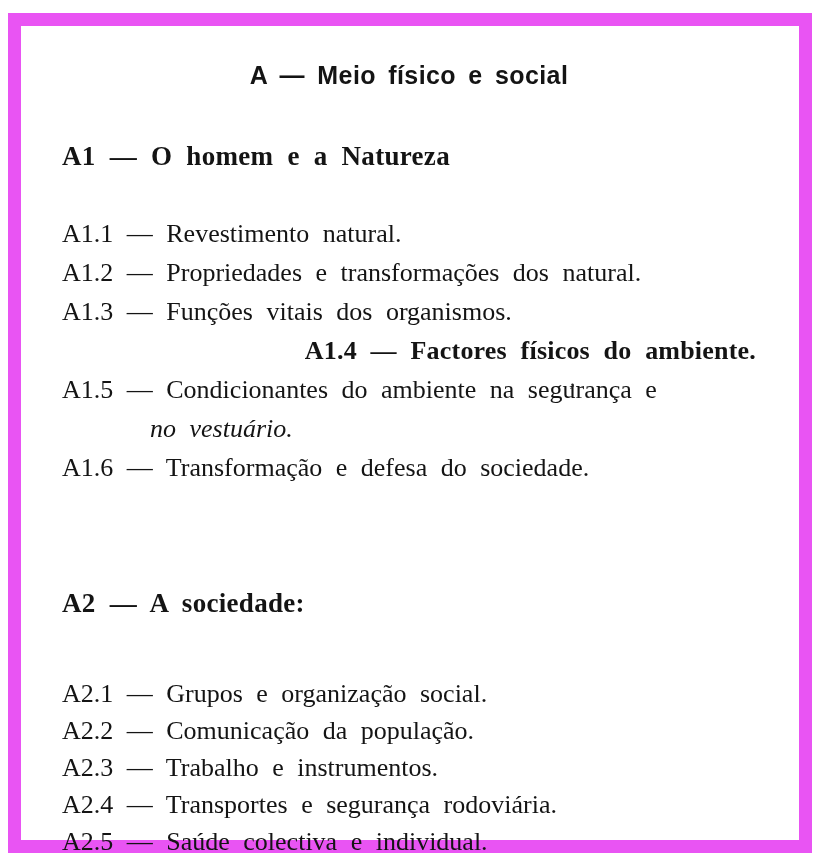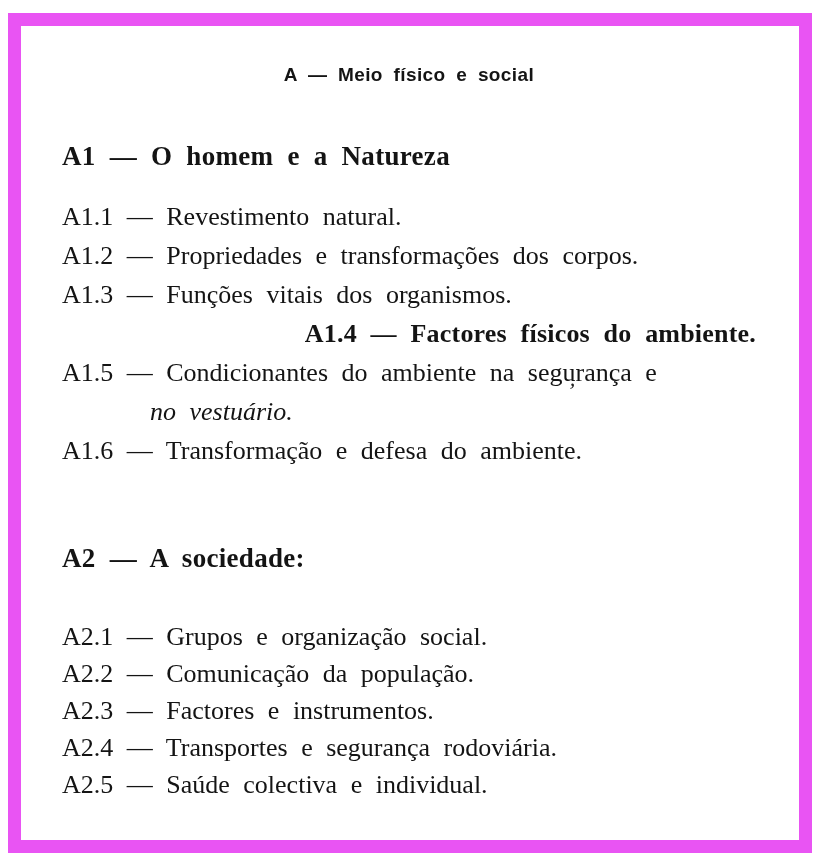--- a/index.html
+++ b/index.html
@@ -21,36 +21,36 @@
     position: absolute;
     left: 21px; top: 26px; right: 23px; bottom: 26px;
     padding: 0 20px;
     box-sizing: border-box;
   }
   .doc-title {
     margin-top: 10px;
     text-align: center;
     font-family: "Liberation Sans", sans-serif;
     font-weight: 700;
-    font-size: 19px;
+    font-size: 25px;
     line-height: 26px;
     letter-spacing: 0.4px;
     word-spacing: 5px;
   }
   .section-heading {
     font-weight: 700;
     font-size: 27px;
     line-height: 28px;
     word-spacing: 7px;
     letter-spacing: 0.3px;
   }
   .heading-a1 { margin-top: 54px; }
-  .heading-a2 { margin-top: 74px; }
-  .list { margin-top: 27px; }
-  .list-a2 { margin-top: 46px; }
+  .heading-a2 { margin-top: 102px; }
+  .list { margin-top: 44px; }
+  .list-a2 { margin-top: 58px; }
   .item {
     font-size: 26px;
     line-height: 39px;
     word-spacing: 7px;
     white-space: nowrap;
   }
   .list-a2 .item { line-height: 37px; }
   .item.bold { font-weight: 700; letter-spacing: 0.2px; text-align: right; }
   .item .cont { margin-left: 88px; font-style: italic; }
   .stray-mark {
@@ -69,48 +69,48 @@
 
     <div class="doc-title">A — Meio físico e social</div>
 
     <div class="section-heading heading-a1">A1 — O homem e a Natureza</div>
 
     <div class="list list-a1">
       <div class="item">
         <span>A1.1 — Revestimento natural.</span>
       </div>
       <div class="item">
-        <span>A1.2 — Propriedades e transformações dos corpos.</span>
+        <span>A1.2 — Propriedades e transformações dos natural.</span>
       </div>
       <div class="item">
         <span>A1.3 — Funções vitais dos organismos.</span>
       </div>
       <div class="item bold">
         <span>A1.4 — Factores físicos do ambiente.</span>
       </div>
       <div class="item">
         <span>A1.5 — Condicionantes do ambiente na segurança e</span><br>
         <span class="cont">no vestuário.</span>
       </div>
       <div class="item">
-        <span>A1.6 — Transformação e defesa do ambiente.</span>
+        <span>A1.6 — Transformação e defesa do sociedade.</span>
       </div>
     </div>
 
     <div class="section-heading heading-a2">A2 — A sociedade:</div>
 
     <div class="list list-a2">
       <div class="item">
         <span>A2.1 — Grupos e organização social.</span>
       </div>
       <div class="item">
         <span>A2.2 — Comunicação da população.</span>
       </div>
       <div class="item">
-        <span>A2.3 — Factores e instrumentos.</span>
+        <span>A2.3 — Trabalho e instrumentos.</span>
       </div>
       <div class="item">
         <span>A2.4 — Transportes e segurança rodoviária.</span>
       </div>
       <div class="item">
         <span>A2.5 — Saúde colectiva e individual.</span>
       </div>
     </div>
 
   </div>

